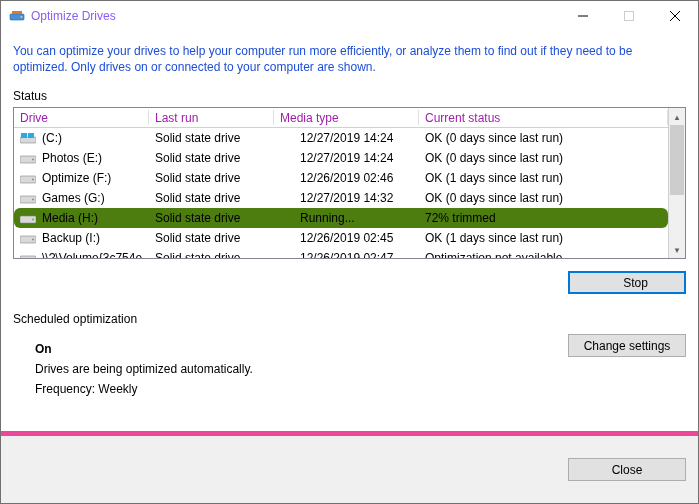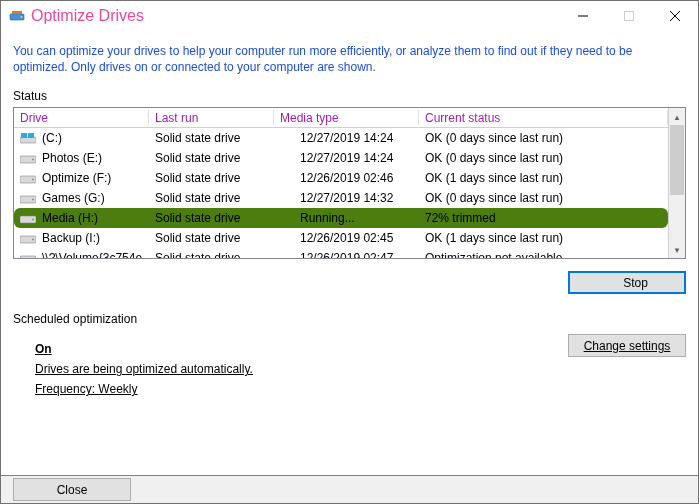--- a/index.html
+++ b/index.html
@@ -25,21 +25,21 @@
     display: flex;
     align-items: center;
     padding-left: 8px;
     background: #fff;
   }
   .titlebar .icon {
     width: 16px; height: 16px;
     margin-right: 6px;
     display: inline-flex; align-items:center; justify-content:center;
   }
-  .titlebar .title { flex: 1; font-size: 16px; color:#ec4899; }
+  .titlebar .title { flex: 1; font-size: 12px; color:#8b5cf6; }
   .winbtns { display:flex; height:100%; }
   .winbtn {
     width: 46px; height:100%;
     display:flex; align-items:center; justify-content:center;
     color:#333;
   }
   .winbtn.disabled { color:#ccc; }
   .content {
     padding: 10px 12px 0 12px;
     flex:1;
@@ -122,34 +122,33 @@
     display:flex; align-items:center; justify-content:center;
     padding:0 14px;
     font-family:inherit;
     font-size:12px;
   }
   .btn.primary { border:2px solid #0078d7; background:#e1e1e1;padding-left:31px; }
   .schedwrap { }
   .sched-body{
     display:flex;
     align-items:flex-start;
-    text-decoration:underline;
   }
   .sched-text{
     flex:1;
     padding-left:22px;
     padding-top:6px;
   }
   .sched-text .on{font-weight:600;}
   .sched-text p{margin:6px 0;}
   .footer{
-    border-top:1px solid #ec4899;
+    border-top:5px solid #ec4899;
     background:#f0f0f0;
-    padding:2px 12px;
-    display:flex; justify-content:flex-start;
+    padding:22px 12px;
+    display:flex; justify-content:flex-end;
   }
 </style>
 </head>
 <body>
 
 <div class="window">
 
   <div class="titlebar">
     <span class="icon">
       <svg width="16" height="16" viewBox="0 0 16 16">

